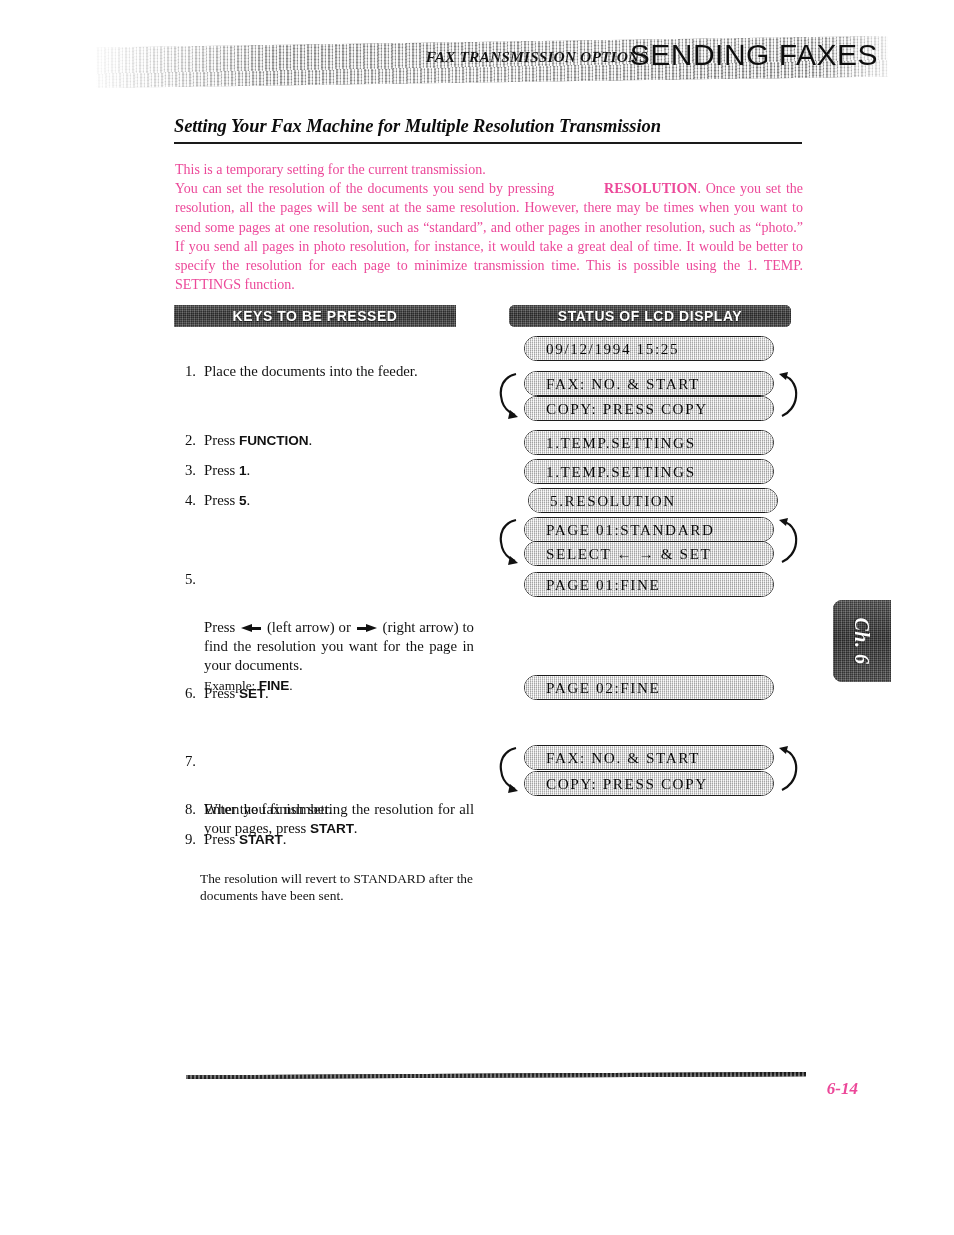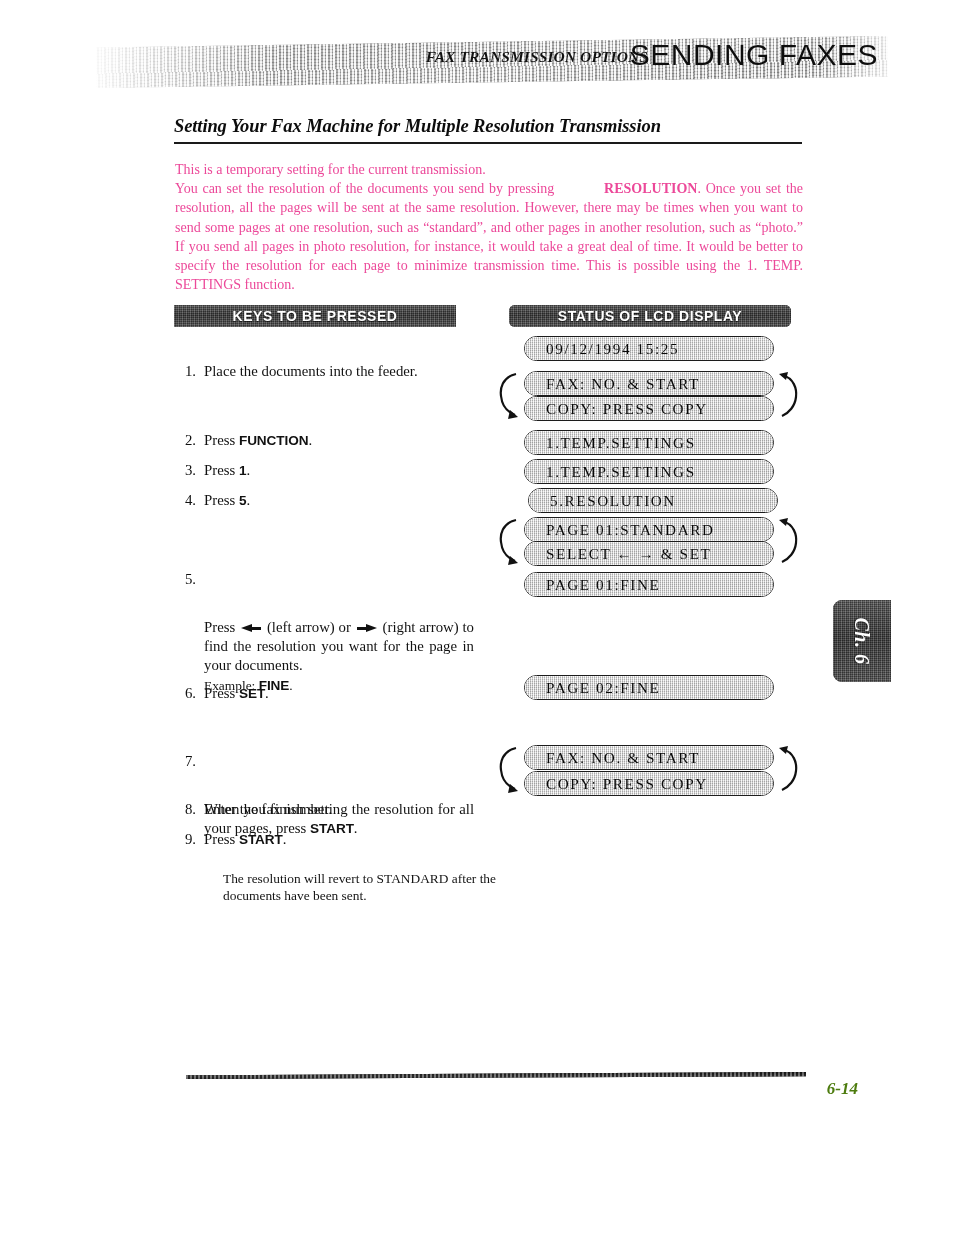--- a/index.html
+++ b/index.html
@@ -250,21 +250,20 @@
   }
 
   #final-note {
     position: absolute;
     left: 200px;
     top: 870px;
     width: 290px;
     font-size: 13.4px;
     line-height: 17px;
     color: #141414;
-    margin-left: 23px;
   }
 
   
   .lcd {
     position: absolute;
     height: 23px;
     border: 1.6px solid #1c1c1c;
     border-radius: 13px;
     overflow: hidden;
   }
@@ -339,21 +338,21 @@
       linear-gradient(180deg, #1c1c1c 0%, #4d4d4d 60%, #2a2a2a 100%);
     clip-path: polygon(0% 48%, 100% 0%, 100% 62%, 0% 100%);
   }
   #page-number {
     position: absolute;
     right: 96px;
     top: 1079px;
     font-weight: bold;
     font-style: italic;
     font-size: 17px;
-    color: #4d7c0f;
+    color: #ec4899;
   }
 </style>
 </head>
 <body>
 
 <div class="page">
 
   <div id="section-title">Setting Your Fax Machine for Multiple Resolution Transmission</div>
 
   <div id="banner">

